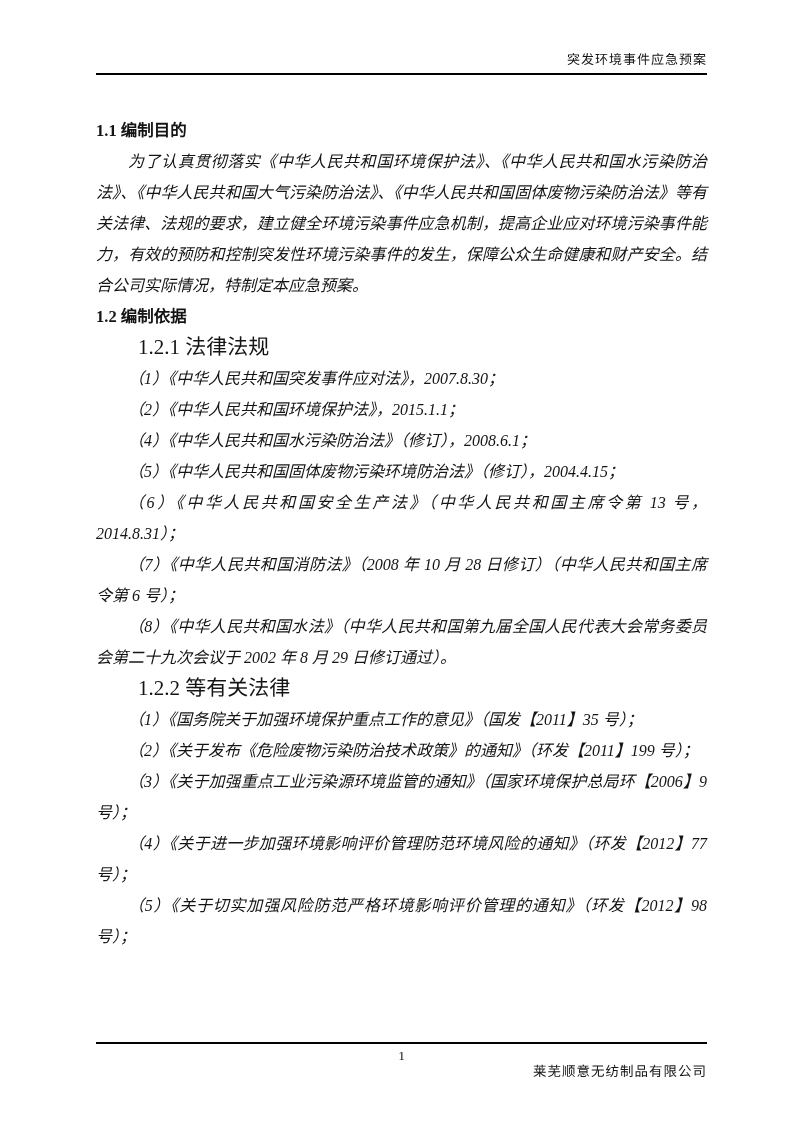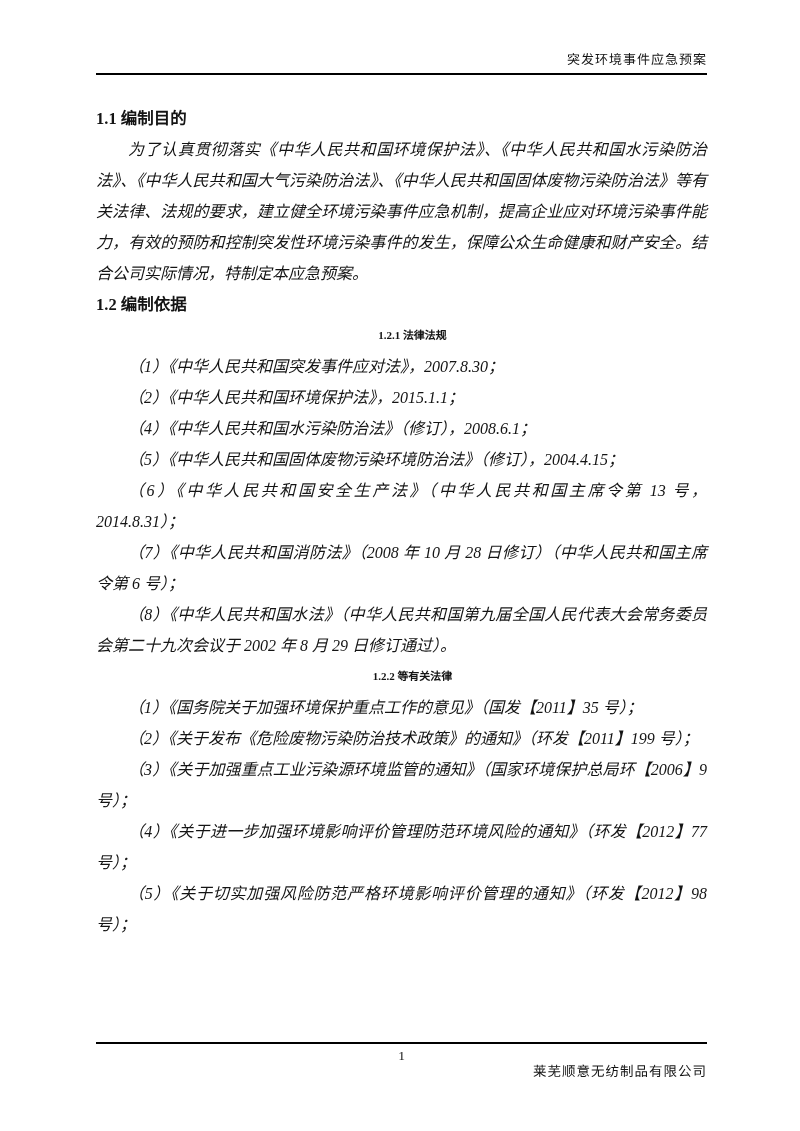--- a/index.html
+++ b/index.html
@@ -33,40 +33,40 @@
   }
   .doc-title {
     margin: 42px 0 0 0;
     text-align: center;
     font-size: 23px;
     font-weight: bold;
     line-height: 30px;
     letter-spacing: 2px;
   }
   .content {
-    margin-top: 28px;
+    margin-top: 40px;
     font-size: 16px;
     line-height: 31px;
     text-align: justify;
     text-justify: inter-ideograph;
   }
   .content h2 {
     margin: 0;
     font-size: 16.5px;
     font-weight: bold;
     line-height: 31px;
     text-align: left;
   }
   .content h3 {
     margin: 0;
     padding-left: 2em;
-    font-size: 11px;
-    font-weight: bold;
+    font-size: 21px;
+    font-weight: normal;
     line-height: 31px;
-    text-align: center;
+    text-align: left;
   }
   .content p {
     margin: 0;
     text-indent: 2em;
     font-style: italic;
   }
   .footer {
     position: absolute;
     left: 96px;
     right: 93px;

